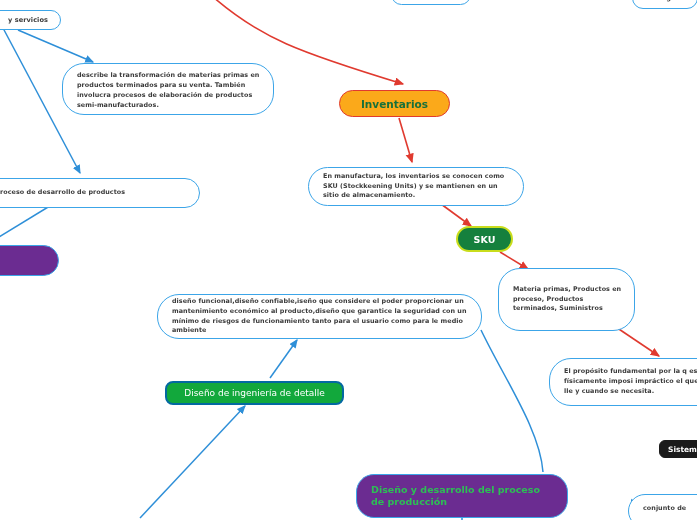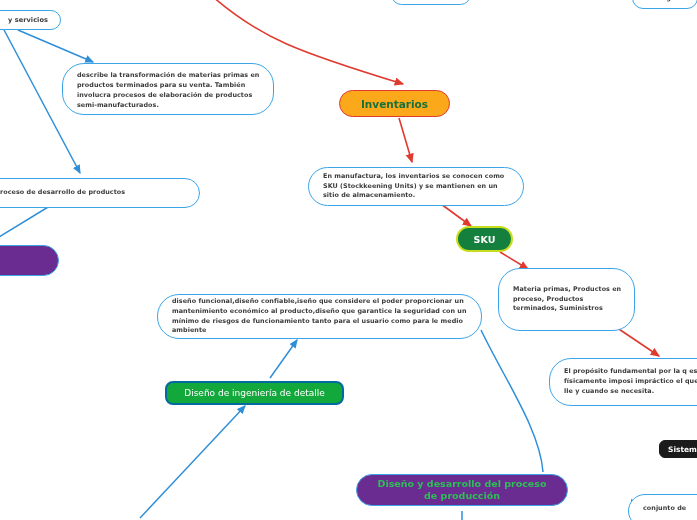--- a/index.html
+++ b/index.html
@@ -190,21 +190,21 @@
   </div>
 
   <div class="node note" style="left:157px; top:294px; width:325px; height:45px; align-items:center;">
     <span>diseño funcional,diseño confiable,iseño que considere el poder proporcionar un mantenimiento económico al producto,diseño que garantice la seguridad con un mínimo de riesgos de funcionamiento tanto para el usuario como para le medio ambiente</span>
   </div>
 
   <div class="node pill pill-green-detail" style="left:165px; top:381px; width:179px; height:24px;">
     <span>Diseño de ingeniería de detalle</span>
   </div>
 
-  <div class="node pill pill-purple" style="left:356px; top:474px; width:212px; height:32px;text-align:center;">
+  <div class="node pill pill-purple" style="left:356px; top:474px; width:212px; height:44px;">
     <span>Diseño y desarrollo del proceso de producción</span>
   </div>
 
   <div class="node pill pill-purple-plain" style="left:-45px; top:245px; width:104px; height:31px;">
     <span></span>
   </div>
 
   <div class="node pill pill-dark clip-text" style="left:659px; top:440px; width:58px; height:18px;">
     <span>Sistema</span>
   </div>

